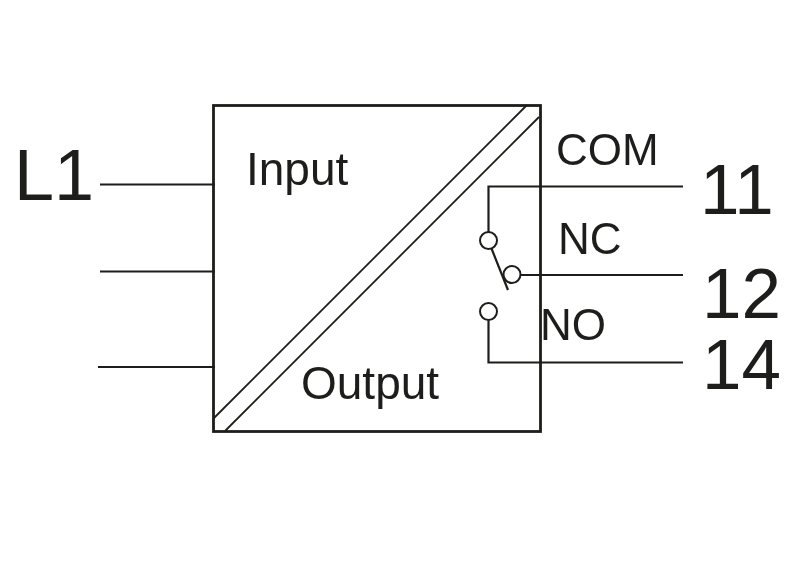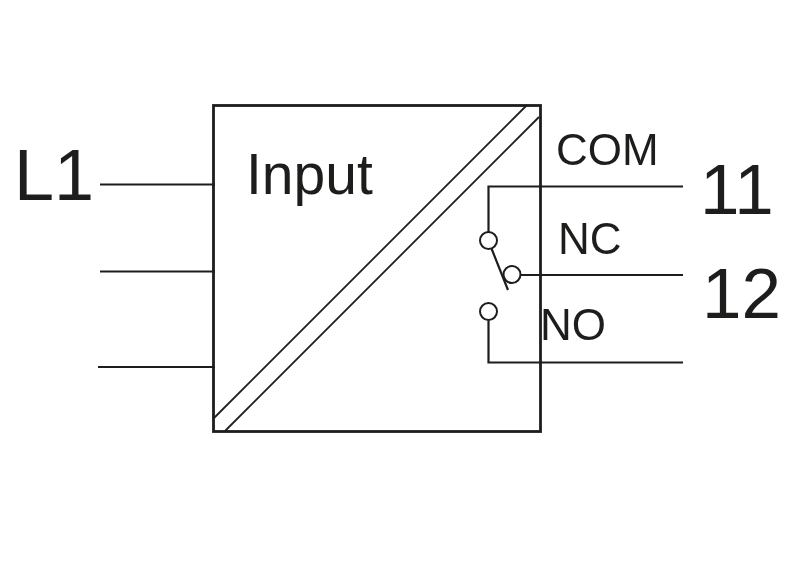--- a/index.html
+++ b/index.html
@@ -22,21 +22,21 @@
     top: 0;
   }
   .lbl {
     position: absolute;
     line-height: 1;
     white-space: nowrap;
     color: #1d1d1b;
     user-select: none;
   }
   .phase-lbl   { font-size: 72px; }
-  .device-lbl  { font-size: 57px; }
+  .device-lbl  { font-size: 46px; }
   .contact-lbl { font-size: 44px; }
   .term-lbl    { font-size: 71px; }
 
   .lbl-l1     { left: 14px;  top: 139px; }
   .lbl-l2     { left: 14px;  top: 226px; }
   .lbl-l3     { left: 14px;  top: 322px; }
   .lbl-input  { left: 246px; top: 146px; }
   .lbl-output { left: 301px; top: 360px; }
   .lbl-com    { left: 556px; top: 128px; }
   .lbl-nc     { left: 558px; top: 217px; }
@@ -70,21 +70,23 @@
 
       <circle cx="488.5" cy="240.5" r="8.5" fill="#ffffff" stroke-width="2"></circle>
       <circle cx="512" cy="274.5" r="8.5" fill="#ffffff" stroke-width="2"></circle>
       <circle cx="488.5" cy="311.5" r="8.5" fill="#ffffff" stroke-width="2"></circle>
     </g>
   </svg>
 
   <div class="lbl phase-lbl lbl-l1">L1</div>
 
   <div class="lbl device-lbl lbl-input">Input</div>
+  <div class="lbl device-lbl lbl-output">Output</div>
 
   <div class="lbl contact-lbl lbl-com">COM</div>
   <div class="lbl contact-lbl lbl-nc">NC</div>
   <div class="lbl contact-lbl lbl-no">NO</div>
 
   <div class="lbl term-lbl lbl-11">11</div>
   <div class="lbl term-lbl lbl-12">12</div>
+  <div class="lbl term-lbl lbl-14">14</div>
 
 </div>
 
 </body></html>

